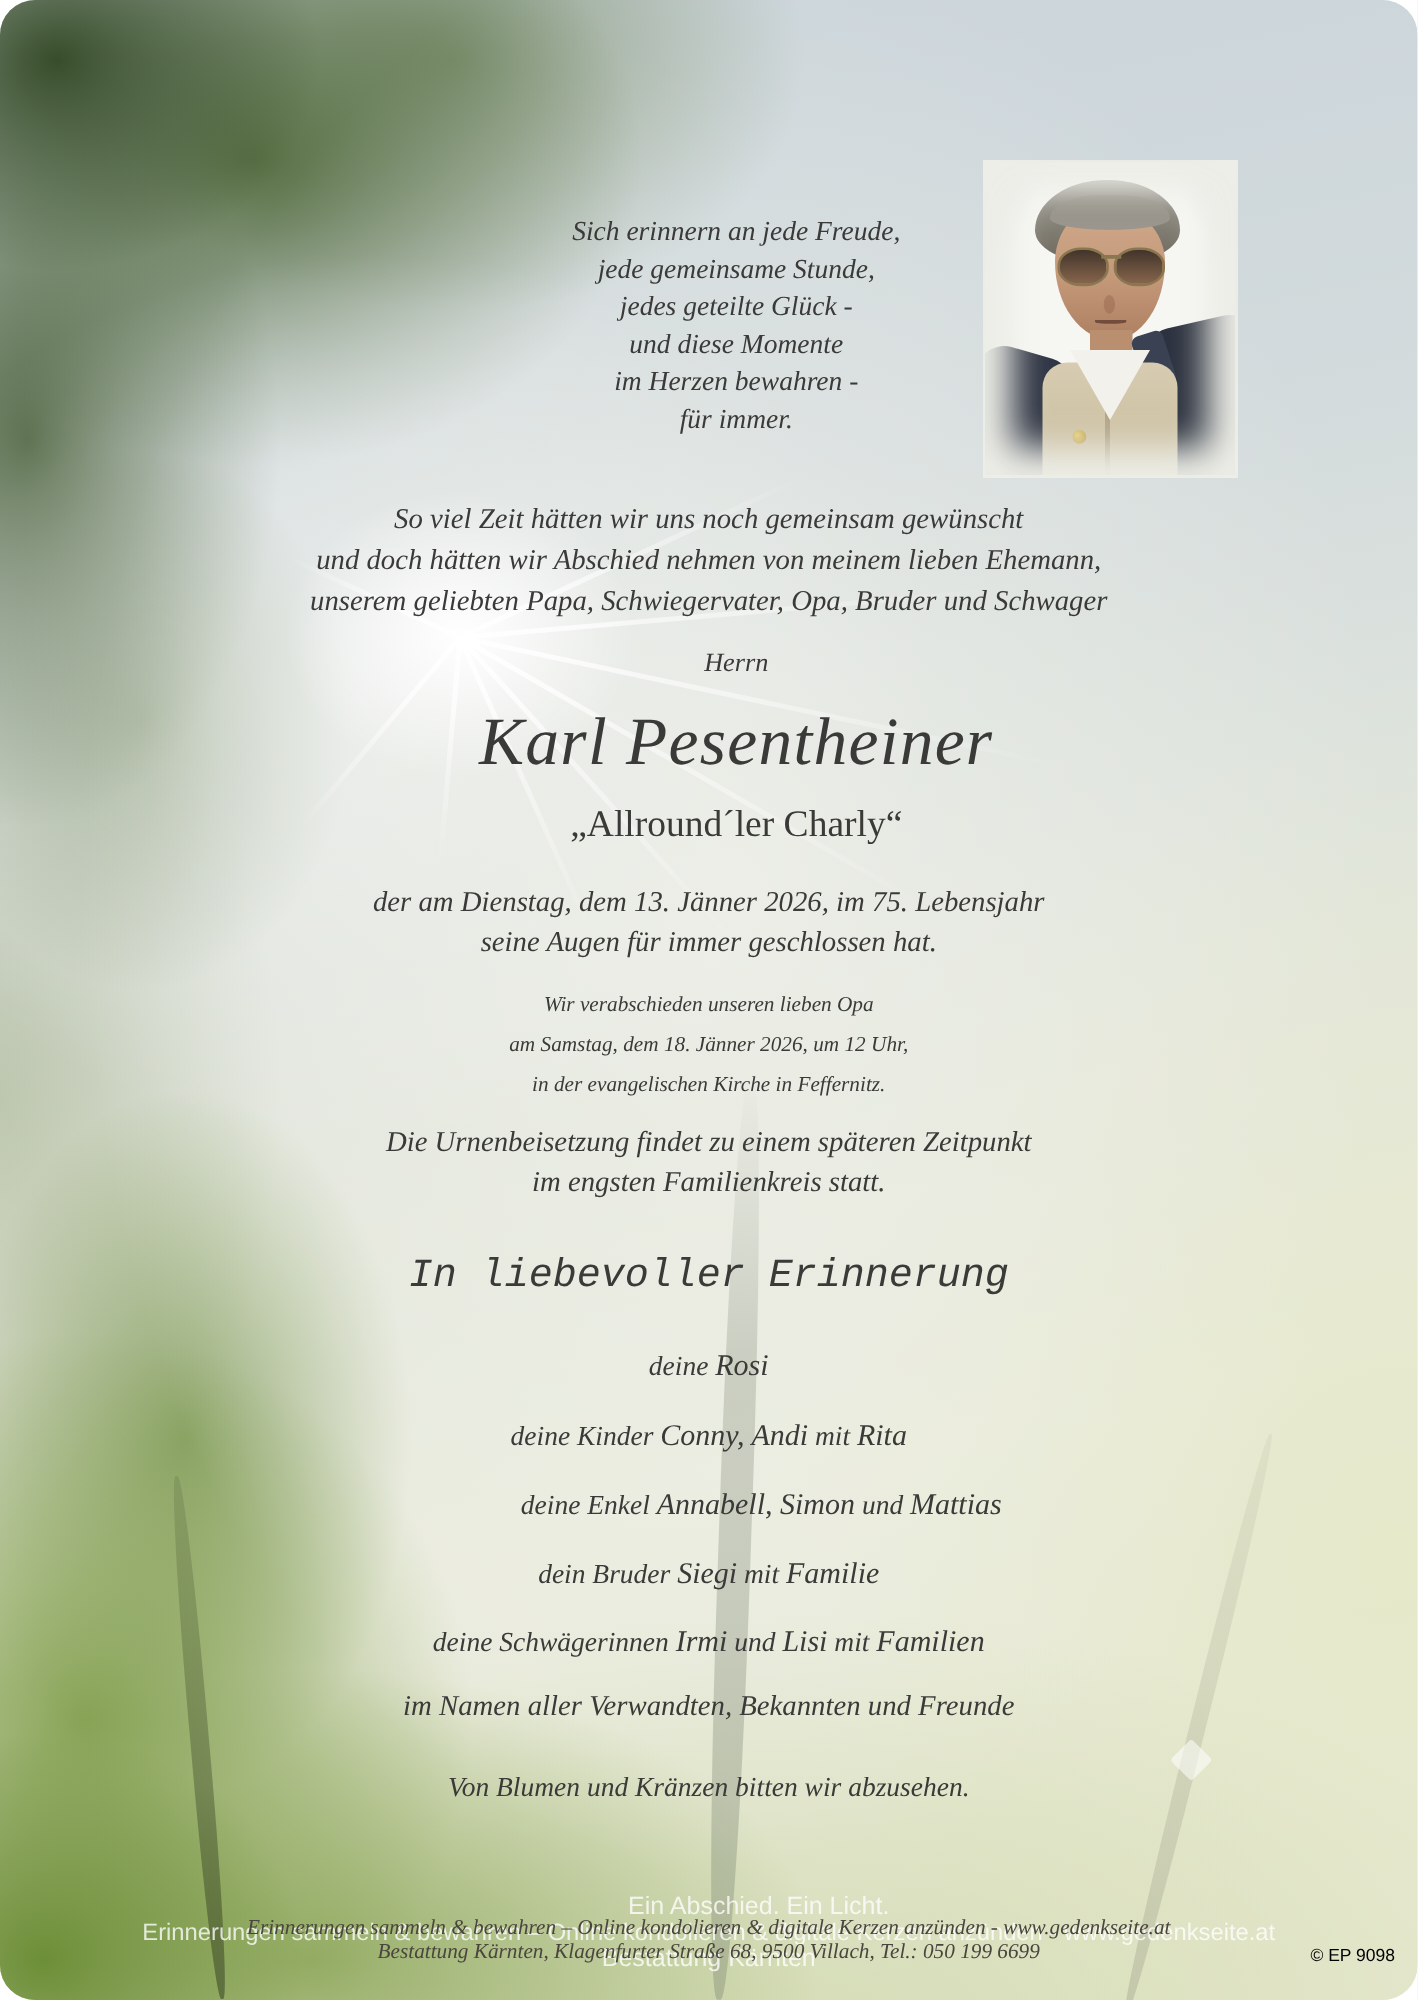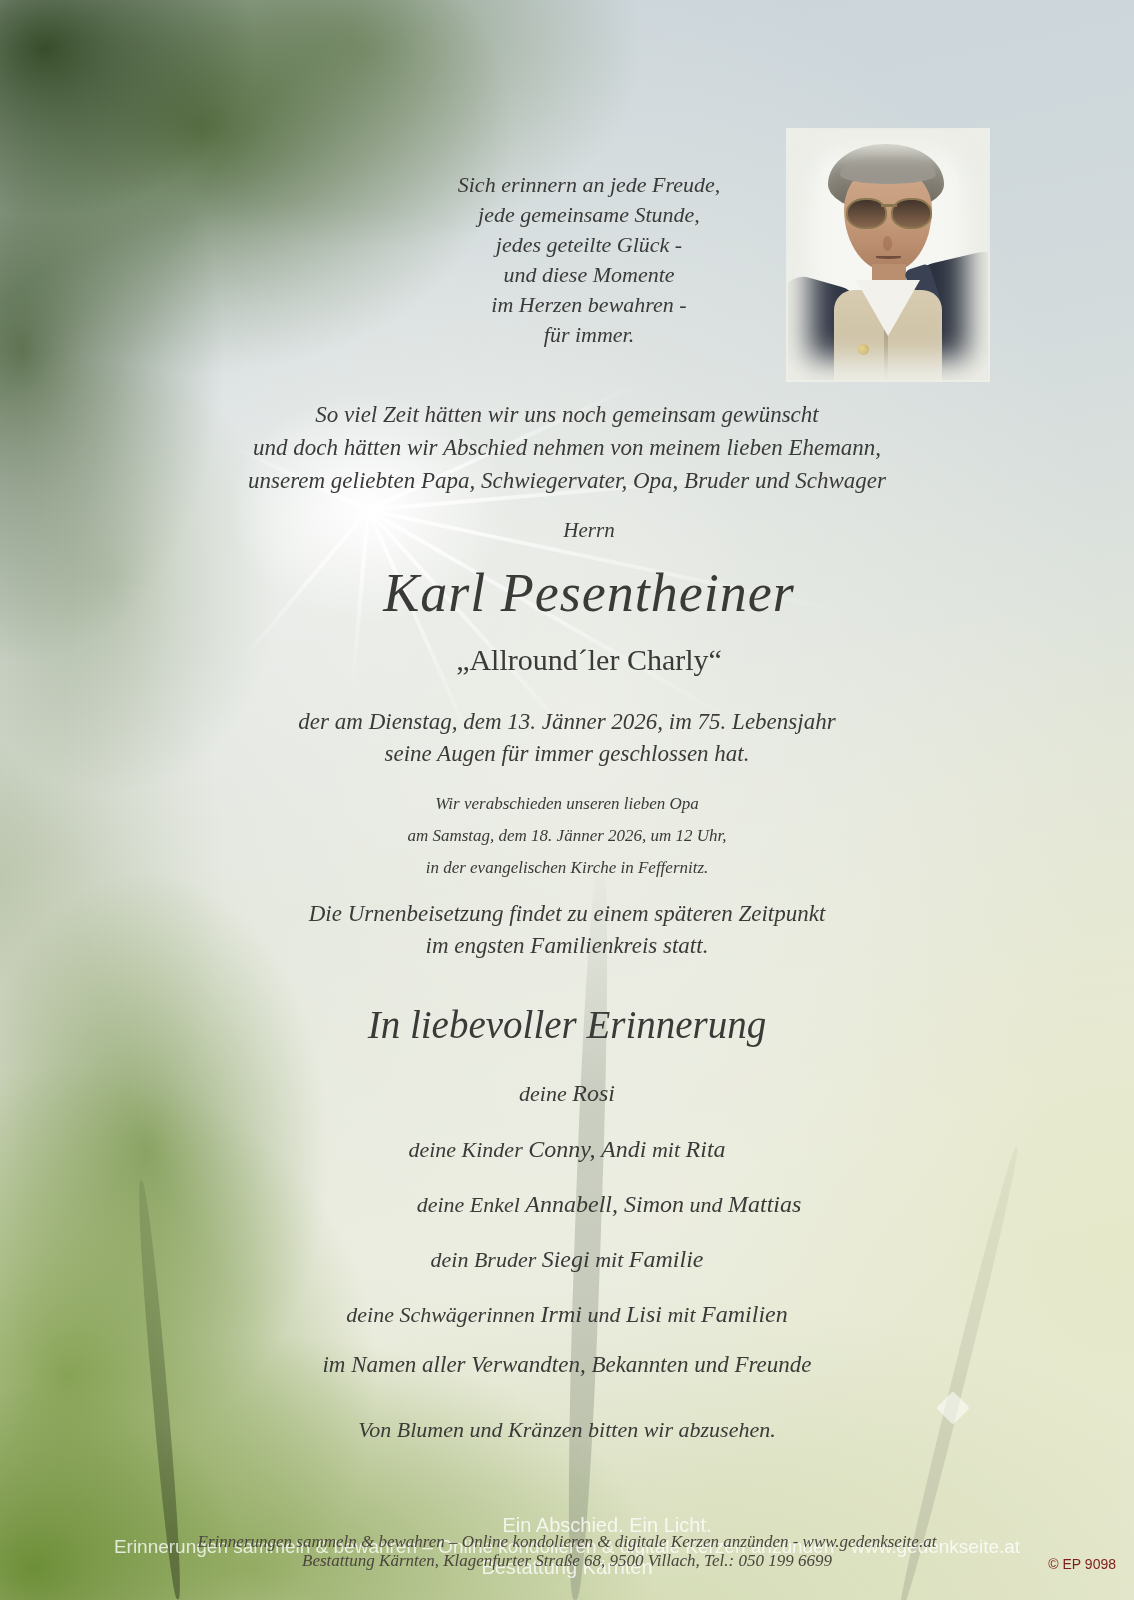--- a/index.html
+++ b/index.html
@@ -3,20 +3,21 @@
 <meta charset="utf-8">
 <style>
   html,body{margin:0;padding:0;background:#ffffff;}
   .card{
     position:relative;
     width:1134px;height:1600px;
     margin:0 auto;
     overflow:hidden;
     font-family:"Liberation Serif","DejaVu Serif",serif;
     color:#3a3a38;
+    border-radius:28px;
   }
   
   .bg{
     position:absolute;inset:0;z-index:0;
     background-color:#dfe4dc;
     background-image:
       
       radial-gradient(ellipse 300px 260px at 3% 98%, rgba(106,140,52,0.95), rgba(106,140,52,0) 70%),
       radial-gradient(ellipse 430px 430px at 6% 86%, rgba(120,152,64,0.85), rgba(120,152,64,0) 72%),
       radial-gradient(ellipse 540px 310px at 22% 98%, rgba(132,160,78,0.80), rgba(132,160,78,0) 75%),
@@ -94,38 +95,38 @@
   .txt{position:absolute;left:0;width:100%;text-align:center;z-index:5;font-style:italic;}
   .shift-r{transform:translateX(22px);}
   .poem{top:170px;font-size:22px;line-height:30px;}
   .intro{top:398px;font-size:23px;line-height:33px;}
   .salutation{top:518px;font-size:21px;}
   .name{top:562px;font-size:54px;letter-spacing:1px;}
   .nickname{top:643px;font-size:30px;font-style:normal;}
   .death{top:706px;font-size:23px;line-height:32px;}
   .farewell{top:788px;font-size:17px;line-height:32px;}
   .urn{top:898px;font-size:23px;line-height:32px;}
-  .memory-title{top:1002px;font-size:39px;}
+  .memory-title{top:1002px;font-size:32px;font-family:Liberation Mono, monospace;}
   .fam{font-size:22px;}
   .fam .bold-name{font-weight:400;font-size:24px;}
   .f1{top:1080px;} .f2{top:1136px;} .f3{top:1191px;padding-left:42px;} .f4{top:1246px;} .f5{top:1301px;}
   .names-closing{top:1352px;font-size:23px;}
   .flowers{top:1417px;font-size:22px;}
   
   .foot-white{position:absolute;left:0;width:100%;text-align:center;z-index:5;
     font-family:"Liberation Sans","DejaVu Sans",sans-serif;color:rgba(255,255,255,0.78);}
   .fw1{top:1514px;font-size:20px;padding-left:40px;}
   .fw2{top:1536px;font-size:19px;}
   .fw3{top:1556px;font-size:20px;}
   .foot-dark{position:absolute;left:0;width:100%;text-align:center;z-index:6;
     font-style:italic;color:#4a453e;}
   .fd1{top:1532px;font-size:17px;}
   .fd2{top:1551px;font-size:17px;}
   .copyright{position:absolute;right:18px;top:1556px;z-index:7;font-style:normal;
-    font-family:"Liberation Sans","DejaVu Sans",sans-serif;font-size:14px;color:#7f1d1d;text-align:center;}
+    font-family:"Liberation Sans","DejaVu Sans",sans-serif;font-size:14px;color:#000000;text-align:center;}
   .watermark{position:absolute;left:941px;top:1396px;width:24px;height:24px;z-index:2;
     background:rgba(255,255,255,0.55);transform:rotate(45deg);border-radius:3px;}
 </style>
 </head>
 <body>
 
 <div class="card">
   <div class="bg"></div>
   <div class="haze"></div>
   <div class="trunk t1"></div>

